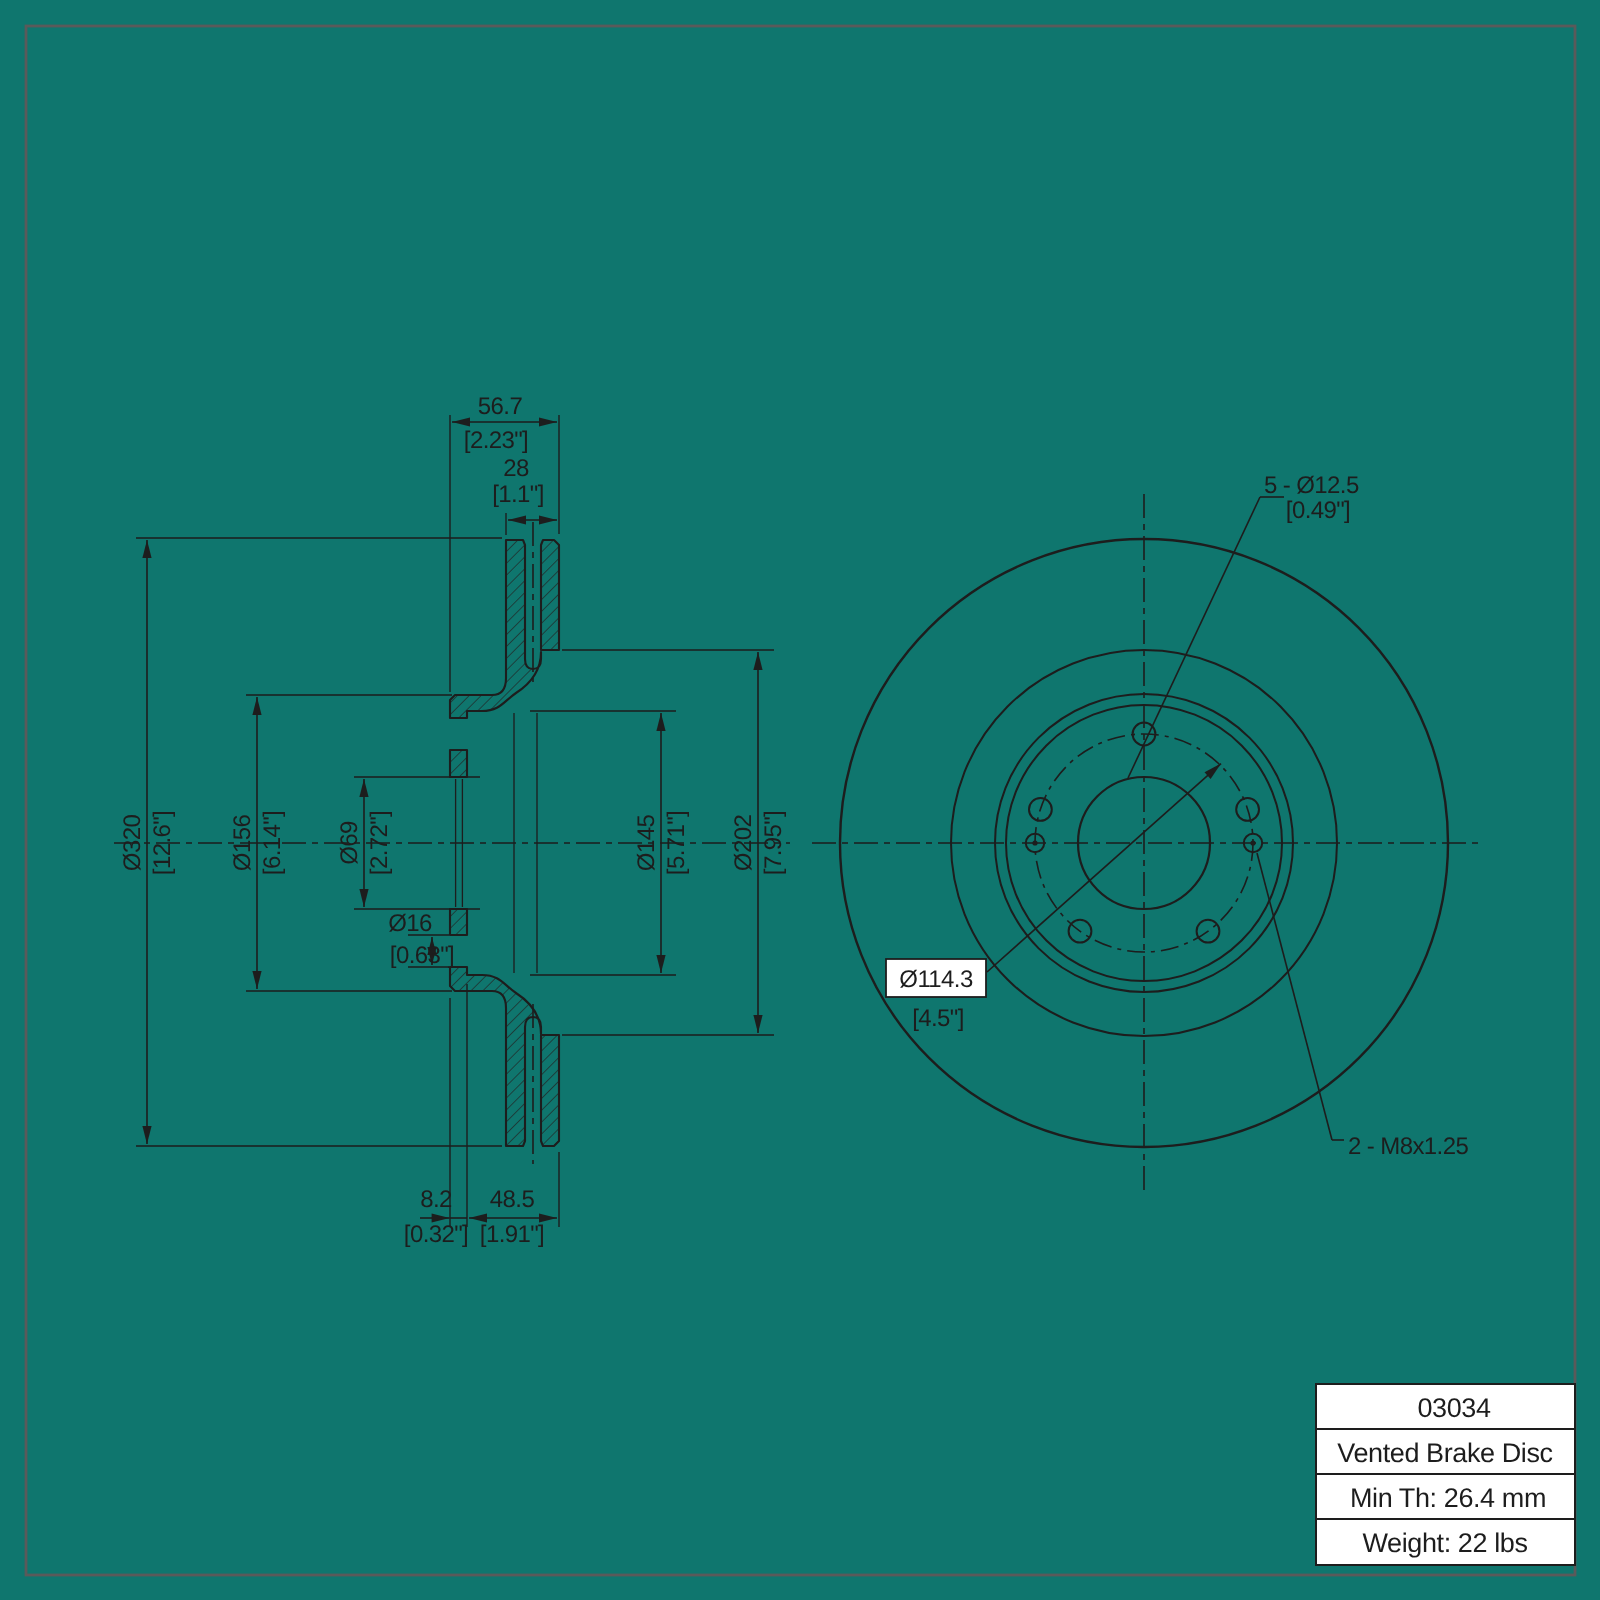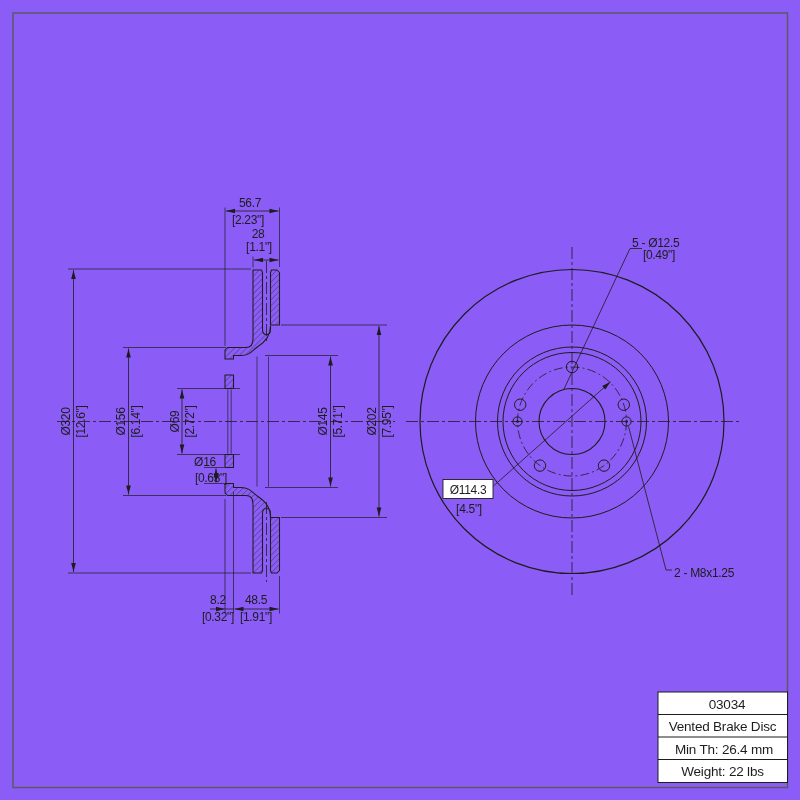--- a/index.html
+++ b/index.html
@@ -1,16 +1,16 @@
 <!DOCTYPE html>
 <html><head>
 <meta charset="utf-8">
 <style>
   html,body{margin:0;padding:0;background:#fff;}
-  .sheet{position:relative;width:800px;height:800px;background:#8b5cf6;overflow:hidden;
+  .sheet{position:relative;width:800px;height:800px;background:#0f766e;overflow:hidden;
          font-family:"Liberation Sans",sans-serif;}
   svg{position:absolute;left:0;top:0;}
   text{fill:#1d1d1d;}
   .dim{font-size:12px;letter-spacing:-0.3px;}
   .tb{font-size:13.5px;letter-spacing:-0.2px;}
 </style>
 </head>
 <body>
 
 <div class="sheet">

